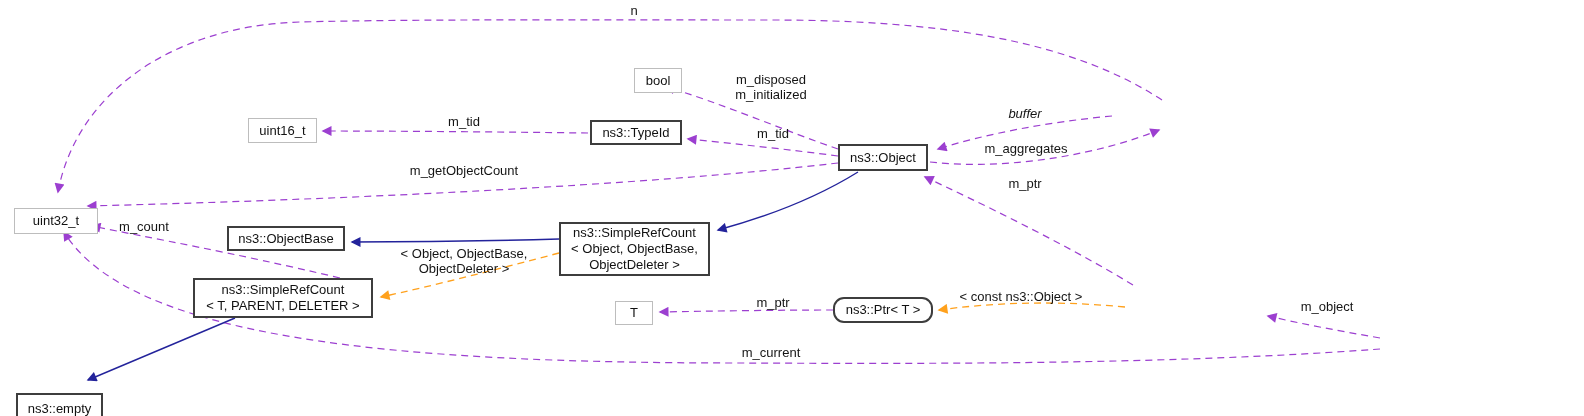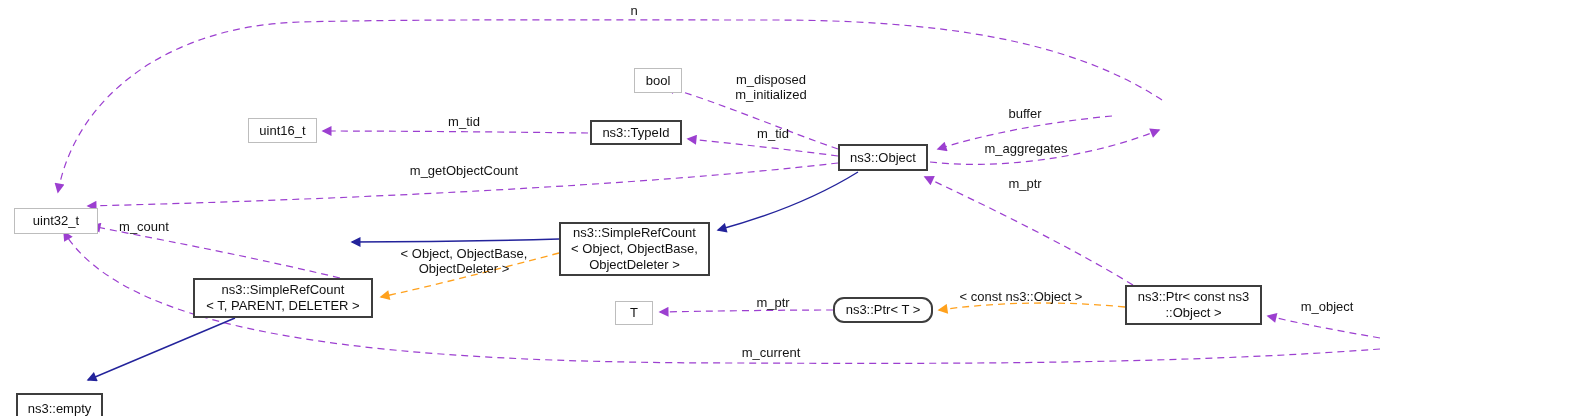--- a/index.html
+++ b/index.html
@@ -74,35 +74,34 @@
     <path class="edge-inherit" d="M 559,239 C 490,241 410,242 352,242" marker-end="url(#arrow-inherit)"></path>
     <path class="edge-inherit" d="M 235,318 L 88,380" marker-end="url(#arrow-inherit)"></path>
   </svg>
 
   <div class="node external" style="left:14px;top:208px;width:84px;height:26px;">uint32_t</div>
   <div class="node external" style="left:248px;top:118px;width:69px;height:25px;">uint16_t</div>
   <div class="node external" style="left:610px;top:68px;width:48px;height:25px;margin-left:24px;">bool</div>
   <div class="node external" style="left:615px;top:301px;width:38px;height:24px;">T</div>
   <div class="node" style="left:590px;top:120px;width:92px;height:25px;">ns3::TypeId</div>
   <div class="node" style="left:838px;top:144px;width:90px;height:27px;">ns3::Object</div>
+  <div class="node" style="left:227px;top:226px;width:118px;height:25px;">ns3::ObjectBase</div>
   <div class="node" style="left:559px;top:222px;width:151px;height:54px;">ns3::SimpleRefCount
 &lt; Object, ObjectBase,
 ObjectDeleter &gt;</div>
   <div class="node" style="left:193px;top:278px;width:180px;height:40px;">ns3::SimpleRefCount
 &lt; T, PARENT, DELETER &gt;</div>
   <div class="node" style="left:833px;top:297px;width:100px;height:26px;border-radius:11px;">ns3::Ptr&lt; T &gt;</div>
-  <div class="node" style="left:1125px;top:285px;width:137px;height:40px;">ns3::Ptr&lt; const ns3
-::Object &gt;</div>
   <div class="node" style="left:16px;top:385px;width:87px;height:32px;margin-top:8px;">ns3::empty</div>
 
   <div class="elabel" style="left:634px;top:3px;">n</div>
   <div class="elabel" style="left:464px;top:114px;">m_tid</div>
   <div class="elabel" style="left:771px;top:72px;">m_disposed
 m_initialized</div>
-  <div class="elabel" style="left:1025px;top:106px;">buffer</div>
+  <div class="elabel" style="left:1025px;top:106px;font-style:italic;">buffer</div>
   <div class="elabel" style="left:773px;top:126px;">m_tid</div>
   <div class="elabel" style="left:1026px;top:141px;">m_aggregates</div>
   <div class="elabel" style="left:1025px;top:176px;">m_ptr</div>
   <div class="elabel" style="left:464px;top:163px;">m_getObjectCount</div>
   <div class="elabel" style="left:144px;top:219px;">m_count</div>
   <div class="elabel" style="left:464px;top:246px;">&lt; Object, ObjectBase,
 ObjectDeleter &gt;</div>
   <div class="elabel" style="left:1021px;top:289px;">&lt; const ns3::Object &gt;</div>
   <div class="elabel" style="left:773px;top:295px;">m_ptr</div>
   <div class="elabel" style="left:1327px;top:299px;">m_object</div>

